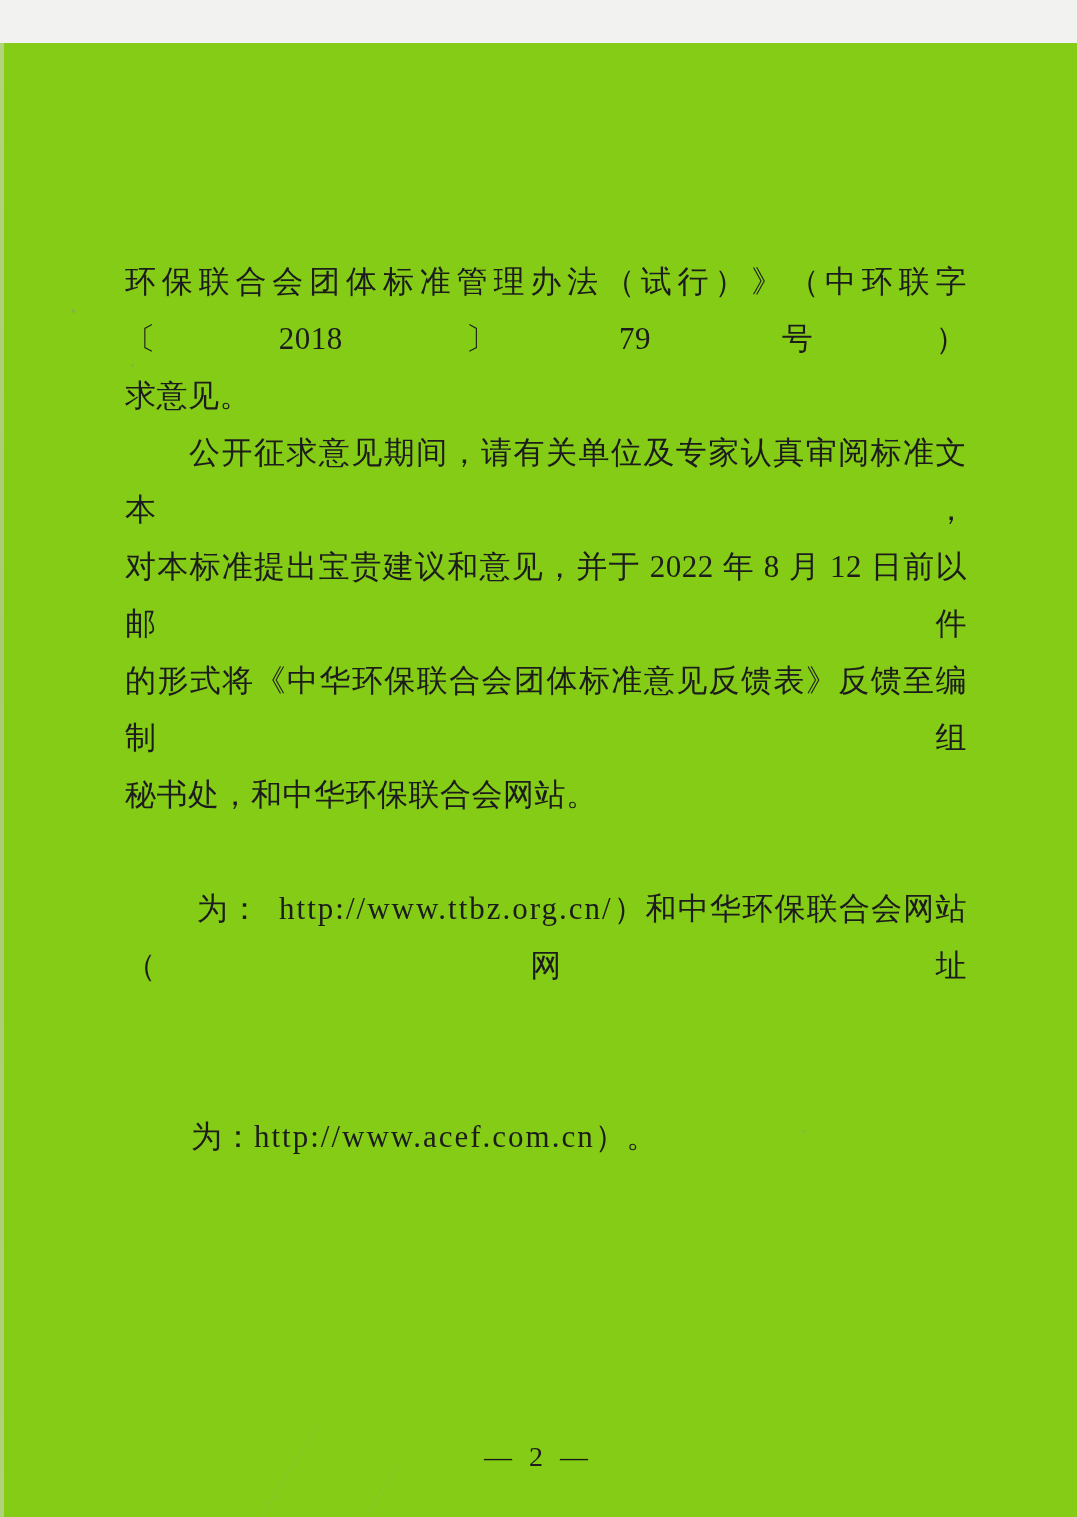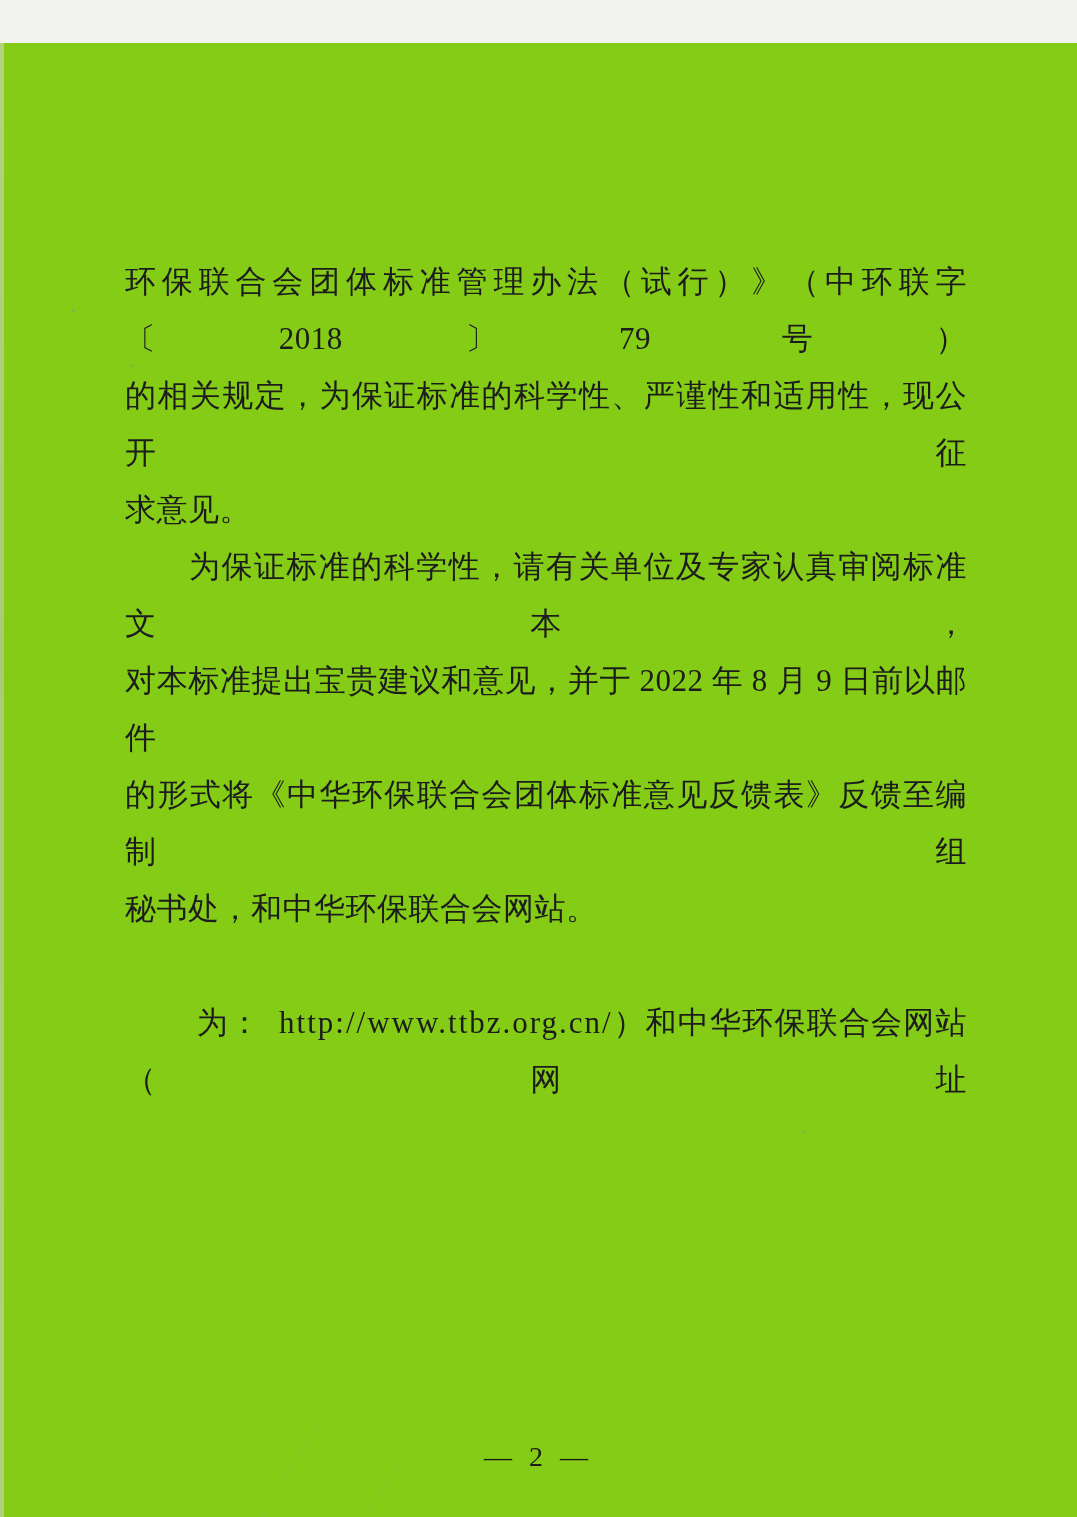--- a/index.html
+++ b/index.html
@@ -89,34 +89,36 @@
   <div class="scan-streak streak-a"></div>
   <div class="scan-streak streak-b"></div>
   <div class="speck speck-1"></div>
   <div class="speck speck-2"></div>
   <div class="speck speck-3"></div>
 
   <div class="content">
 
     <div>
       <div class="line full">环保联合会团体标准管理办法（试行）》（中环联字〔2018〕79 号）</div>
-      <div class="line full">的相关规定，为保证标准的科学性、严谨性和适用性，现公开征</div>
       <div class="line">求意见。</div>
     </div>
 
     <div>
-      <div class="line full indent">为保证标准的科学性，请有关单位及专家认真审阅标准文本，</div>
-      <div class="line full">对本标准提出宝贵建议和意见，并于 2022 年 8 月 9 日前以邮件</div>
+      <div class="line full indent">公开征求意见期间，请有关单位及专家认真审阅标准文本，</div>
+      <div class="line full">对本标准提出宝贵建议和意见，并于 2022 年 8 月 12 日前以邮件</div>
       <div class="line full">的形式将《中华环保联合会团体标准意见反馈表》反馈至编制组</div>
       <div class="line">秘书处，和中华环保联合会网站。</div>
     </div>
 
     <div>
       <div class="line full">
         <span>为：  </span><span class="u latin">http://www.ttbz.org.cn/</span><span>）和中华环保联合会网站（网址</span>
+      </div>
+      <div class="line">
+        <span>为：</span><span class="u latin">http://www.acef.com.cn</span><span>）。</span>
       </div>
     </div>
 
     <div class="contact-block">
       <div class="line">
         
       </div>
 
     </div>
 

